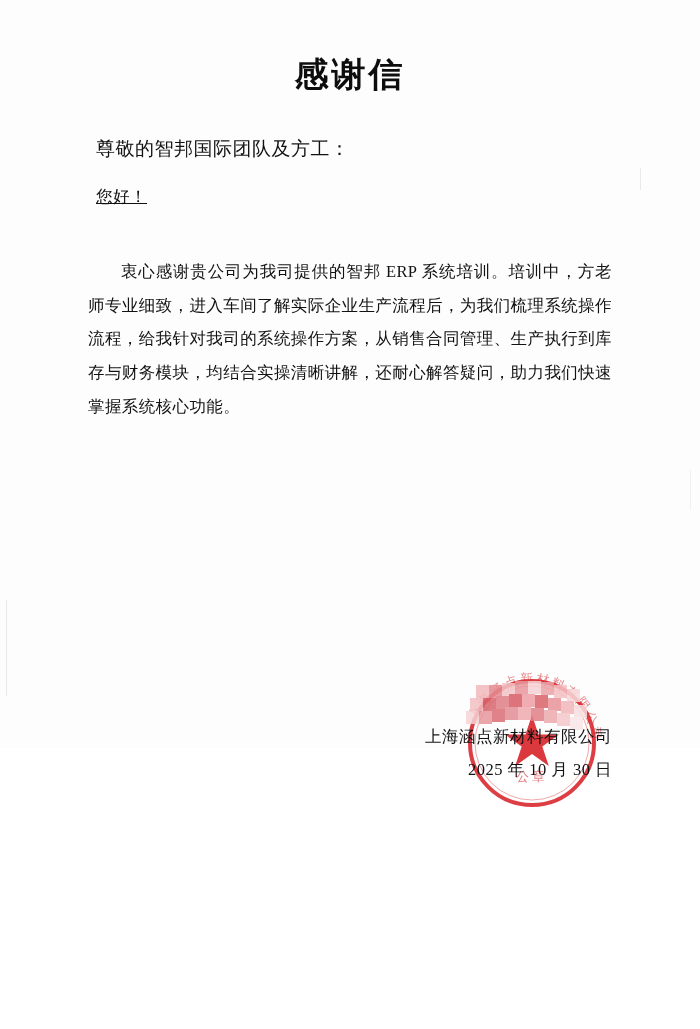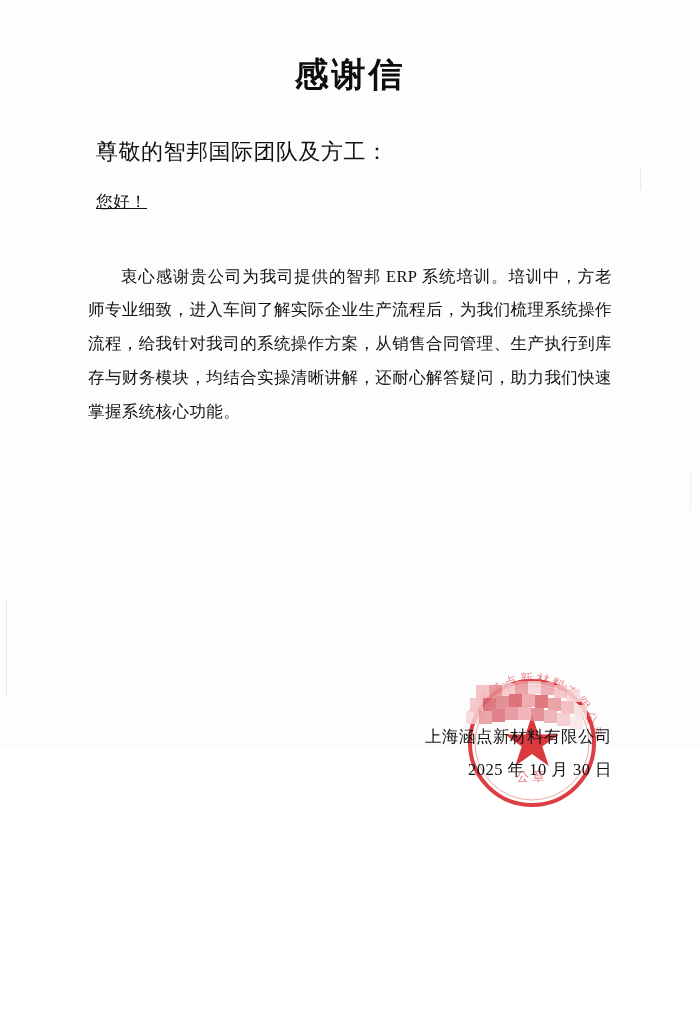--- a/index.html
+++ b/index.html
@@ -28,21 +28,21 @@
     font-size: 34px;
     font-weight: bold;
     letter-spacing: 3px;
     margin: 0;
     padding-top: 52px;
     padding-bottom: 28px;
     font-family: "Liberation Serif", "DejaVu Serif", serif;
     color: #0d0d0d;
   }
   .salutation {
-    font-size: 22px;
+    font-size: 19px;
     line-height: 1.6;
     margin: 8px 0 0 8px;
     letter-spacing: 0.5px;
   }
   .greeting {
     font-size: 16.5px;
     line-height: 1.6;
     margin: 20px 0 0 8px;
     letter-spacing: 0.5px;
     text-decoration: underline;

